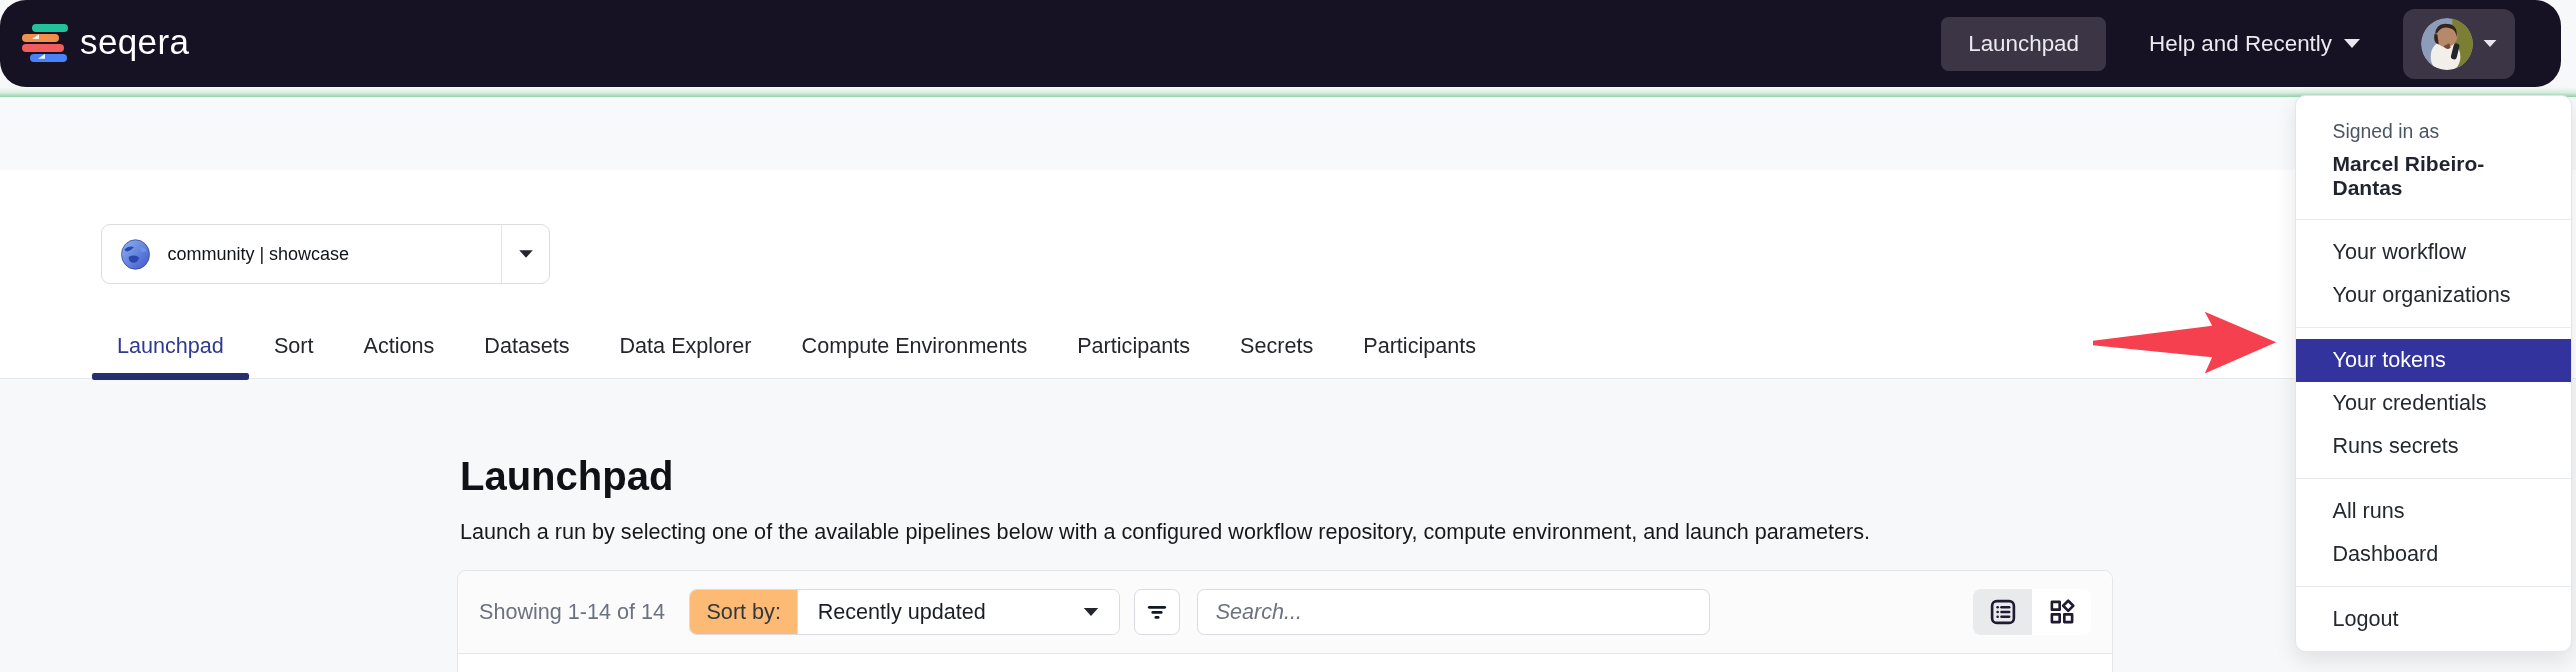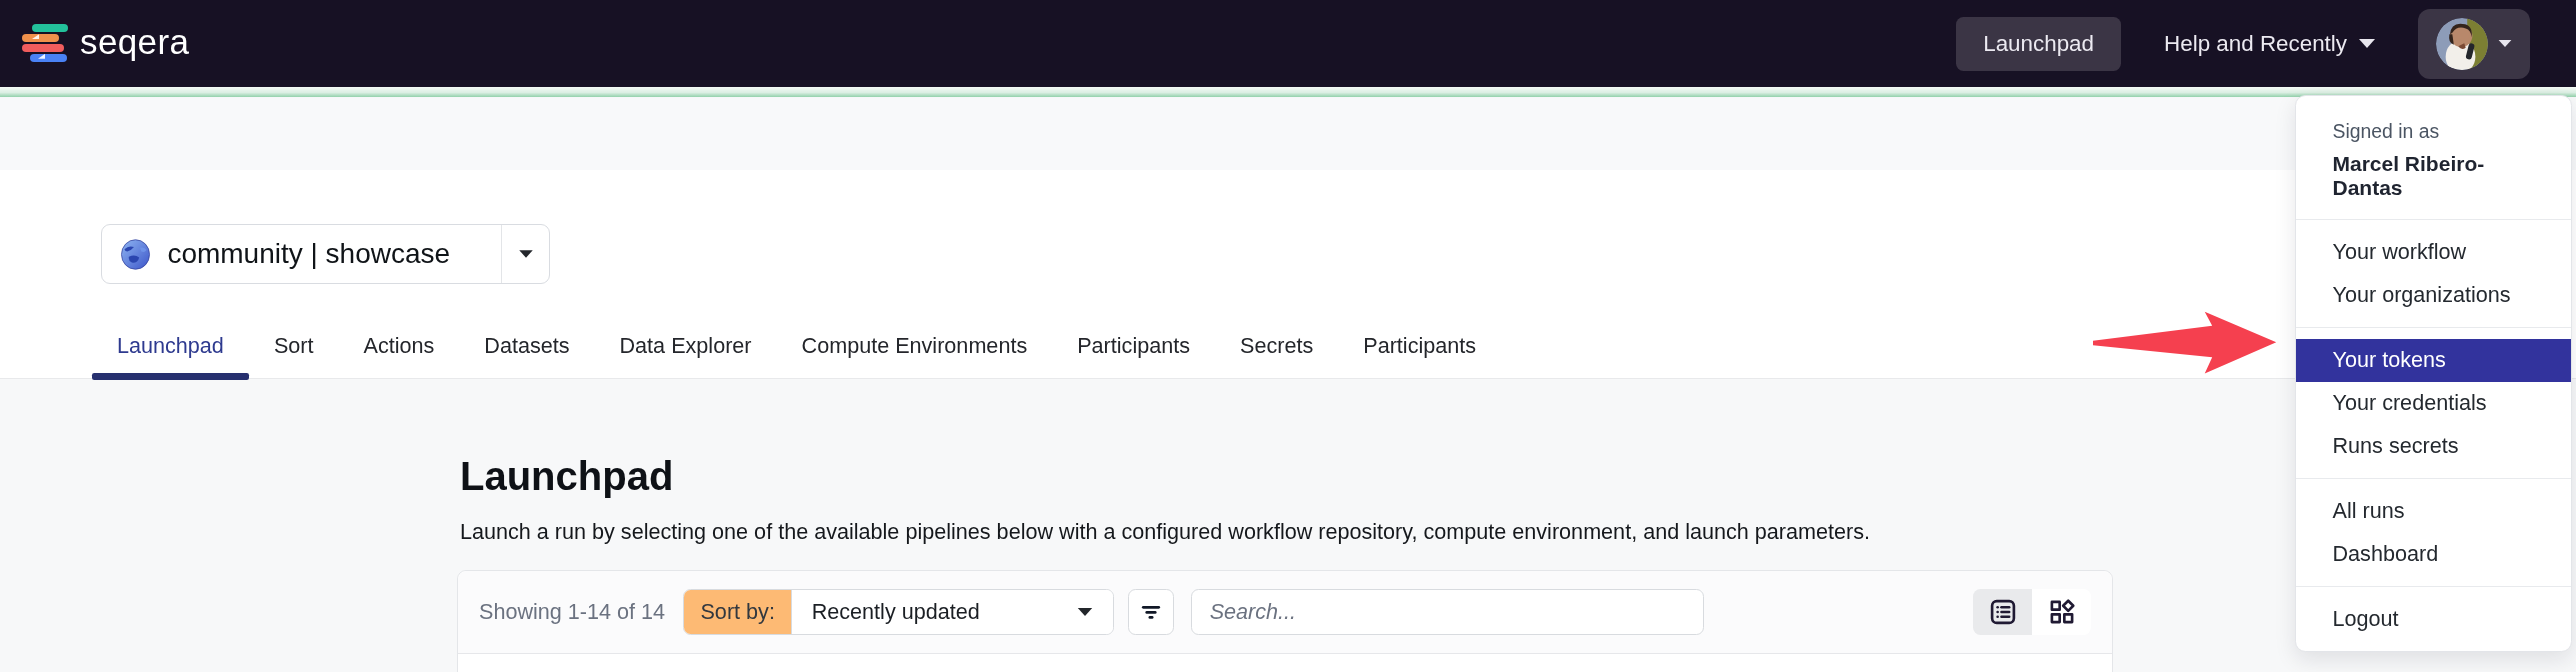--- a/index.html
+++ b/index.html
@@ -5,22 +5,22 @@
   * { margin:0; padding:0; box-sizing:border-box; }
   html,body { width:2576px; height:672px; }
   body {
     position:relative; overflow:hidden;
     font-family:"Liberation Sans", sans-serif;
     background:#f7f8f9; color:#1f2328;
   }
 
   
   .navbar {
-    position:absolute; top:0; left:0; right:0; height:87px;
-    background:#171124; display:flex; align-items:center; padding:0 46px 0 21.6px;
+    position:absolute; top:0; left:0; right:15px; height:87px;
+    background:#171124; display:flex; align-items:center; padding:0 46px 0 21.6px;border-radius:26px;
   }
   .brand { display:flex; align-items:center; gap:10.4px; cursor:pointer; }
   .logo-mark { position:relative; width:48px; height:40px; }
   .logo-bar { position:absolute; height:8.2px; border-radius:4.5px; }
   .logo-bar.b1 { top:0.7px;  left:10.4px; width:36px; background:#23c19b; }
   .logo-bar.b2 { top:10.4px; left:0;    width:37px; background:#f0914b; }
   .logo-bar.b3 { top:20px; left:0;    width:42px; background:#f15d5d; }
   .logo-bar.b4 { top:30px; left:8.2px; width:37px; background:#4a82f5; }
   .logo-notch { position:absolute; width:7.5px; height:5.2px; background:#fff; opacity:.9; }
   .logo-notch.n1 { top:10.4px; left:10.4px; clip-path:polygon(0 100%,100% 0,100% 100%); }
@@ -51,21 +51,21 @@
   .header-band { position:absolute; top:98px; left:0; right:0; height:72px; background:#f8f9fa; }
   .white-band  { position:absolute; top:170px; left:0; right:0; height:209px; background:#ffffff; border-bottom:1.5px solid #e8e9eb; }
 
   
   .workspace {
     position:absolute; left:101px; top:54px; width:449px; height:60px;
     background:#fff; border:1.5px solid #d9dce1; border-radius:9px;
     display:flex; align-items:center; cursor:pointer;
   }
   .workspace-main { display:flex; align-items:center; gap:16.4px; padding-left:18px; flex:1; }
-  .workspace-label { font-size:28px; color:#101418; }
+  .workspace-label { font-size:18px; color:#101418; }
   .workspace-caret-box {
     width:48px; align-self:stretch; border-left:1.5px solid #e3e5e8;
     display:flex; align-items:center; justify-content:center; cursor:pointer;
   }
   .caret-dark { width:0; height:0; border-left:9px solid transparent; border-right:9px solid transparent; border-top:10.4px solid #23262b; }
 
   
   .tabs { position:absolute; left:92px; bottom:0; display:flex; }
   .tab {
     font-size:21.6px; color:#24262b; padding:0 25px 19.4px; position:relative;
@@ -84,21 +84,21 @@
 
   .card {
     position:absolute; left:457px; top:191px; width:1656px; bottom:-9px;
     background:#ffffff; border:1.5px solid #e4e6e9; border-radius:9px;
   }
   .toolbar {
     height:83px; background:#fbfbfc; border-bottom:1.5px solid #e6e7ea;
     border-radius:9px 9px 0 0;
     display:flex; align-items:center; padding:0 21px;
   }
-  .showing { font-size:21.6px; color:#6b7280; margin-right:18px; white-space:nowrap; }
+  .showing { font-size:21.6px; color:#6b7280; margin-right:24px; white-space:nowrap; }
   .sort-group { display:flex; height:46px; border:1.5px solid #d8dbdf; border-radius:7.5px; overflow:hidden; background:#fff; }
   .sort-label { background:#fdba74; border-right:1.5px solid #d8dbdf; display:flex; align-items:center; padding:0 16.4px; font-size:21.6px; color:#32383f; }
   .sort-select { width:321px; display:flex; align-items:center; padding:0 19.4px; font-size:21.6px; color:#1b1f24; cursor:pointer; background:#fff; }
   .sort-select .caret-dark { margin-left:auto; transform:scale(.8); }
   .icon-btn {
     width:46px; height:46px; margin-left:13.4px; background:#fff;
     border:1.5px solid #d8dbdf; border-radius:7.5px;
     display:flex; align-items:center; justify-content:center; cursor:pointer;
   }
   .search-input {

